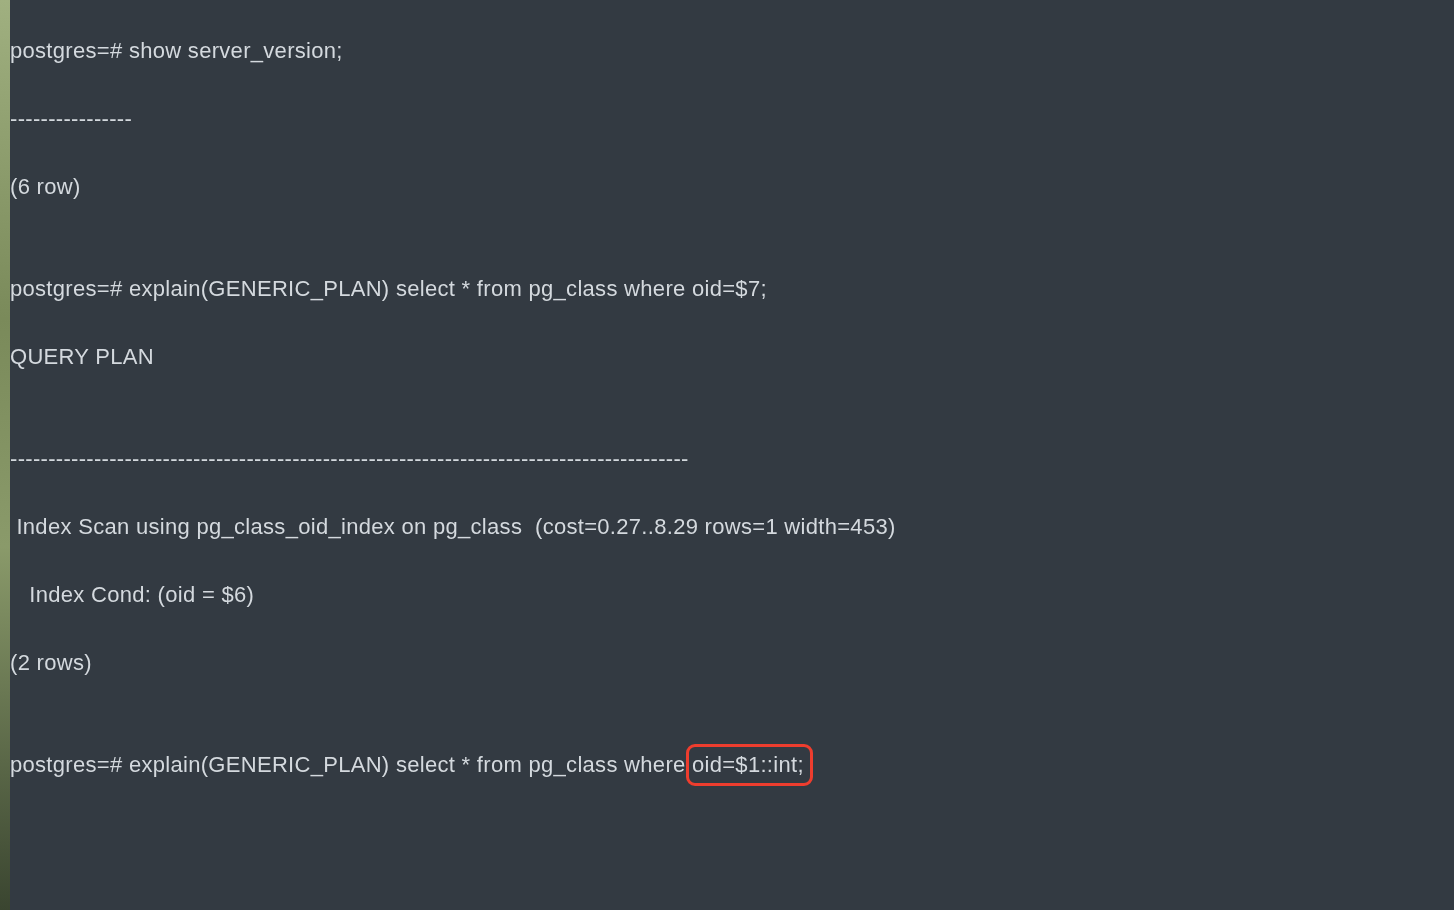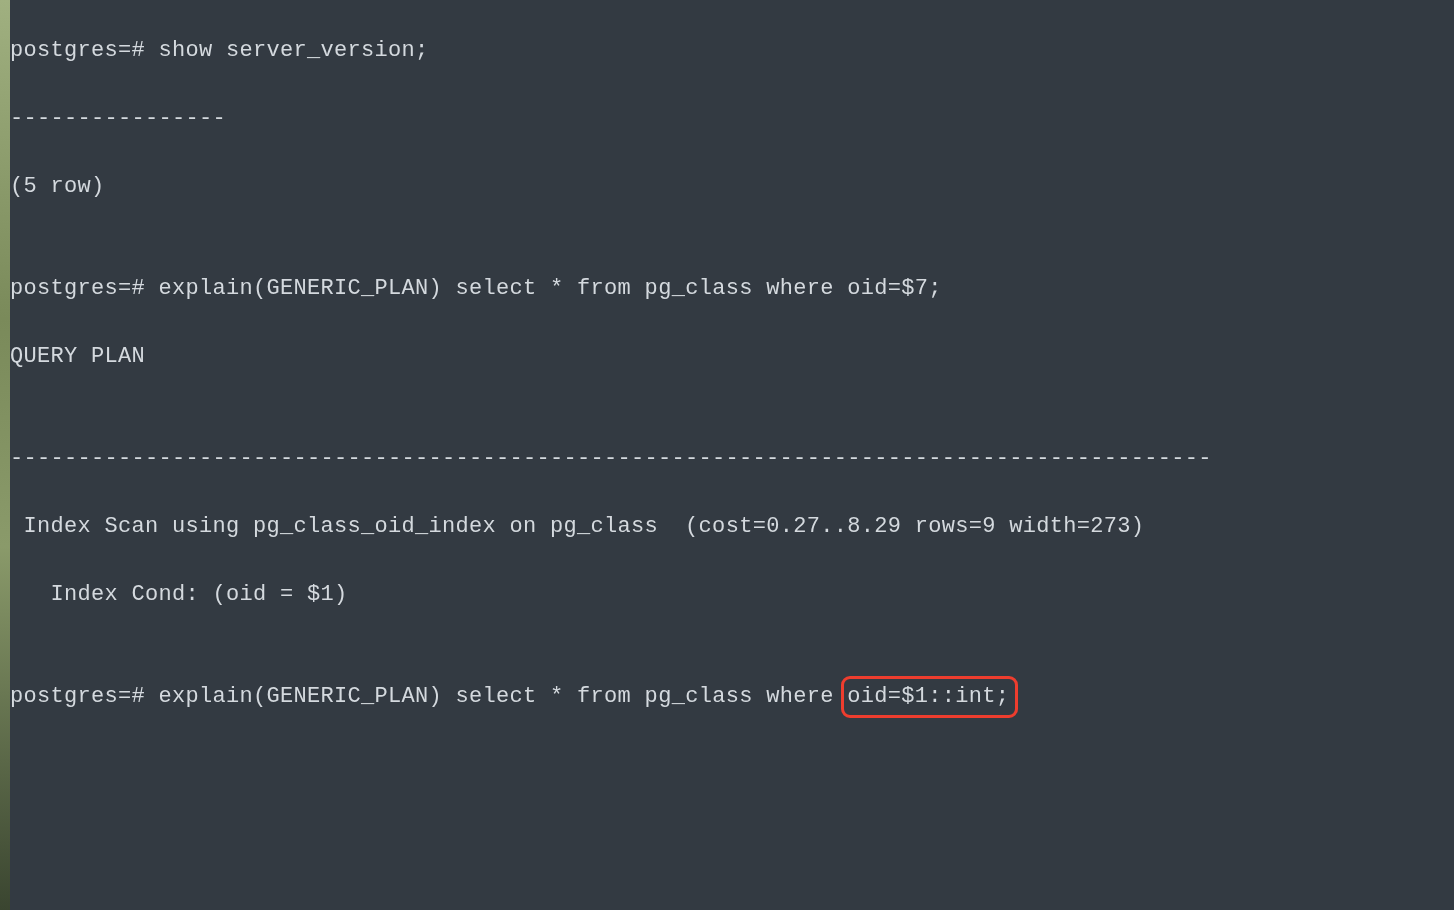--- a/index.html
+++ b/index.html
@@ -15,21 +15,21 @@
   .left-strip {
     width: 10px;
     height: 100%;
     background: linear-gradient(180deg, #a0b080 0%, #7a8a5a 35%, #8a9a6a 60%, #3a4530 100%);
     flex-shrink: 0;
   }
   .terminal {
     flex: 1;
     background: #333a42;
     color: #d4d9de;
-    font-family: Liberation Mono, monospace;
+    font-family: Liberation Sans, sans-serif;
     font-size: 22px;
     line-height: 34px;
     padding: 0;
     white-space: pre;
     letter-spacing: 0.3px;
     position: relative;
   }
   .line {
     display: block;
     white-space: pre-wrap;
@@ -48,28 +48,29 @@
   }
 </style>
 </head>
 <body>
 
 <div class="left-strip"></div>
 
 <div class="terminal">
 <span class="line"><span>postgres=#</span> <span>show server_version;</span></span>
 <span class="line">----------------</span>
-<span class="line">(5 row)</span>
+<span class="line">(6 row)</span>
 <span class="line"></span>
 <span class="line"><span>postgres=#</span> <span>explain(GENERIC_PLAN) select * from pg_class where oid=$7;</span></span>
 <span class="centered-header">QUERY PLAN</span>
 <span class="line"></span>
 <span class="line">-----------------------------------------------------------------------------------------</span>
-<span class="line"> Index Scan using pg_class_oid_index on pg_class  (cost=0.27..8.29 rows=9 width=273)</span>
-<span class="line">   Index Cond: (oid = $1)</span>
+<span class="line"> Index Scan using pg_class_oid_index on pg_class  (cost=0.27..8.29 rows=1 width=453)</span>
+<span class="line">   Index Cond: (oid = $6)</span>
+<span class="line">(2 rows)</span>
 <span class="line"></span>
 <span class="line"><span>postgres=#</span> <span>explain(GENERIC_PLAN) select * from pg_class where </span><span class="highlight-box"><span>oid=$1::int;</span></span></span>
 
 <span class="line"></span>
 
 
 
 
 </div>
 

